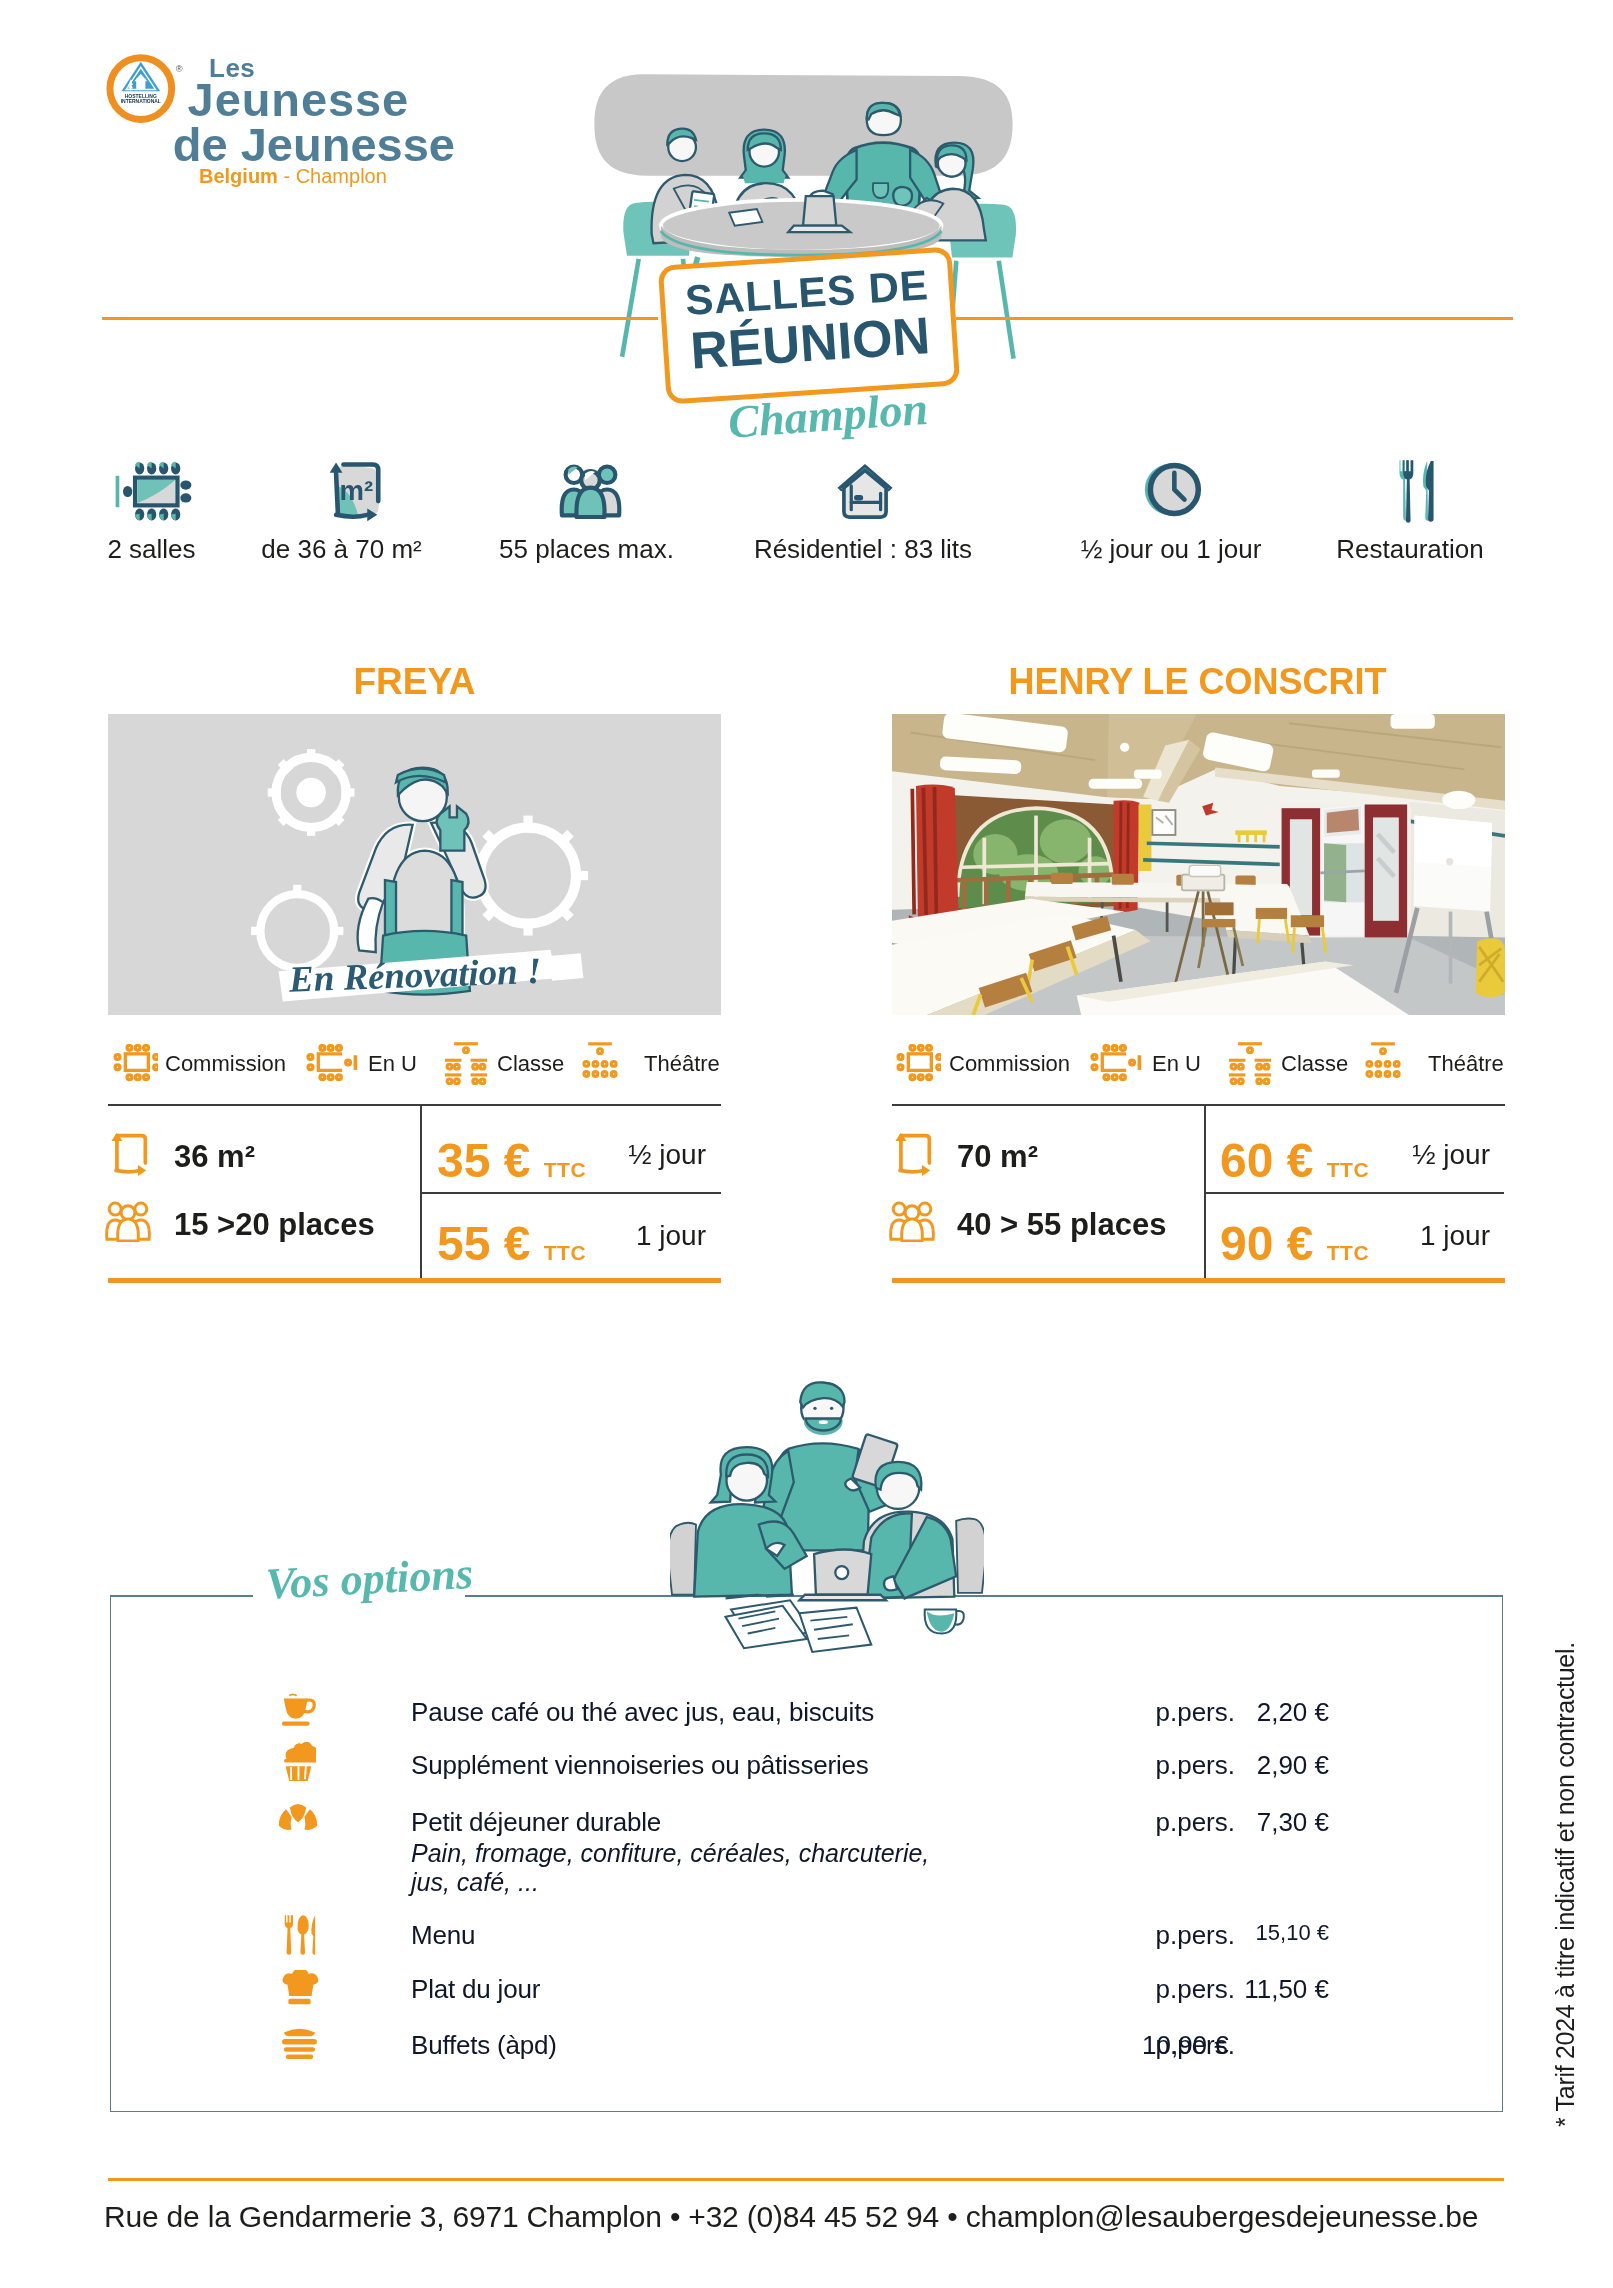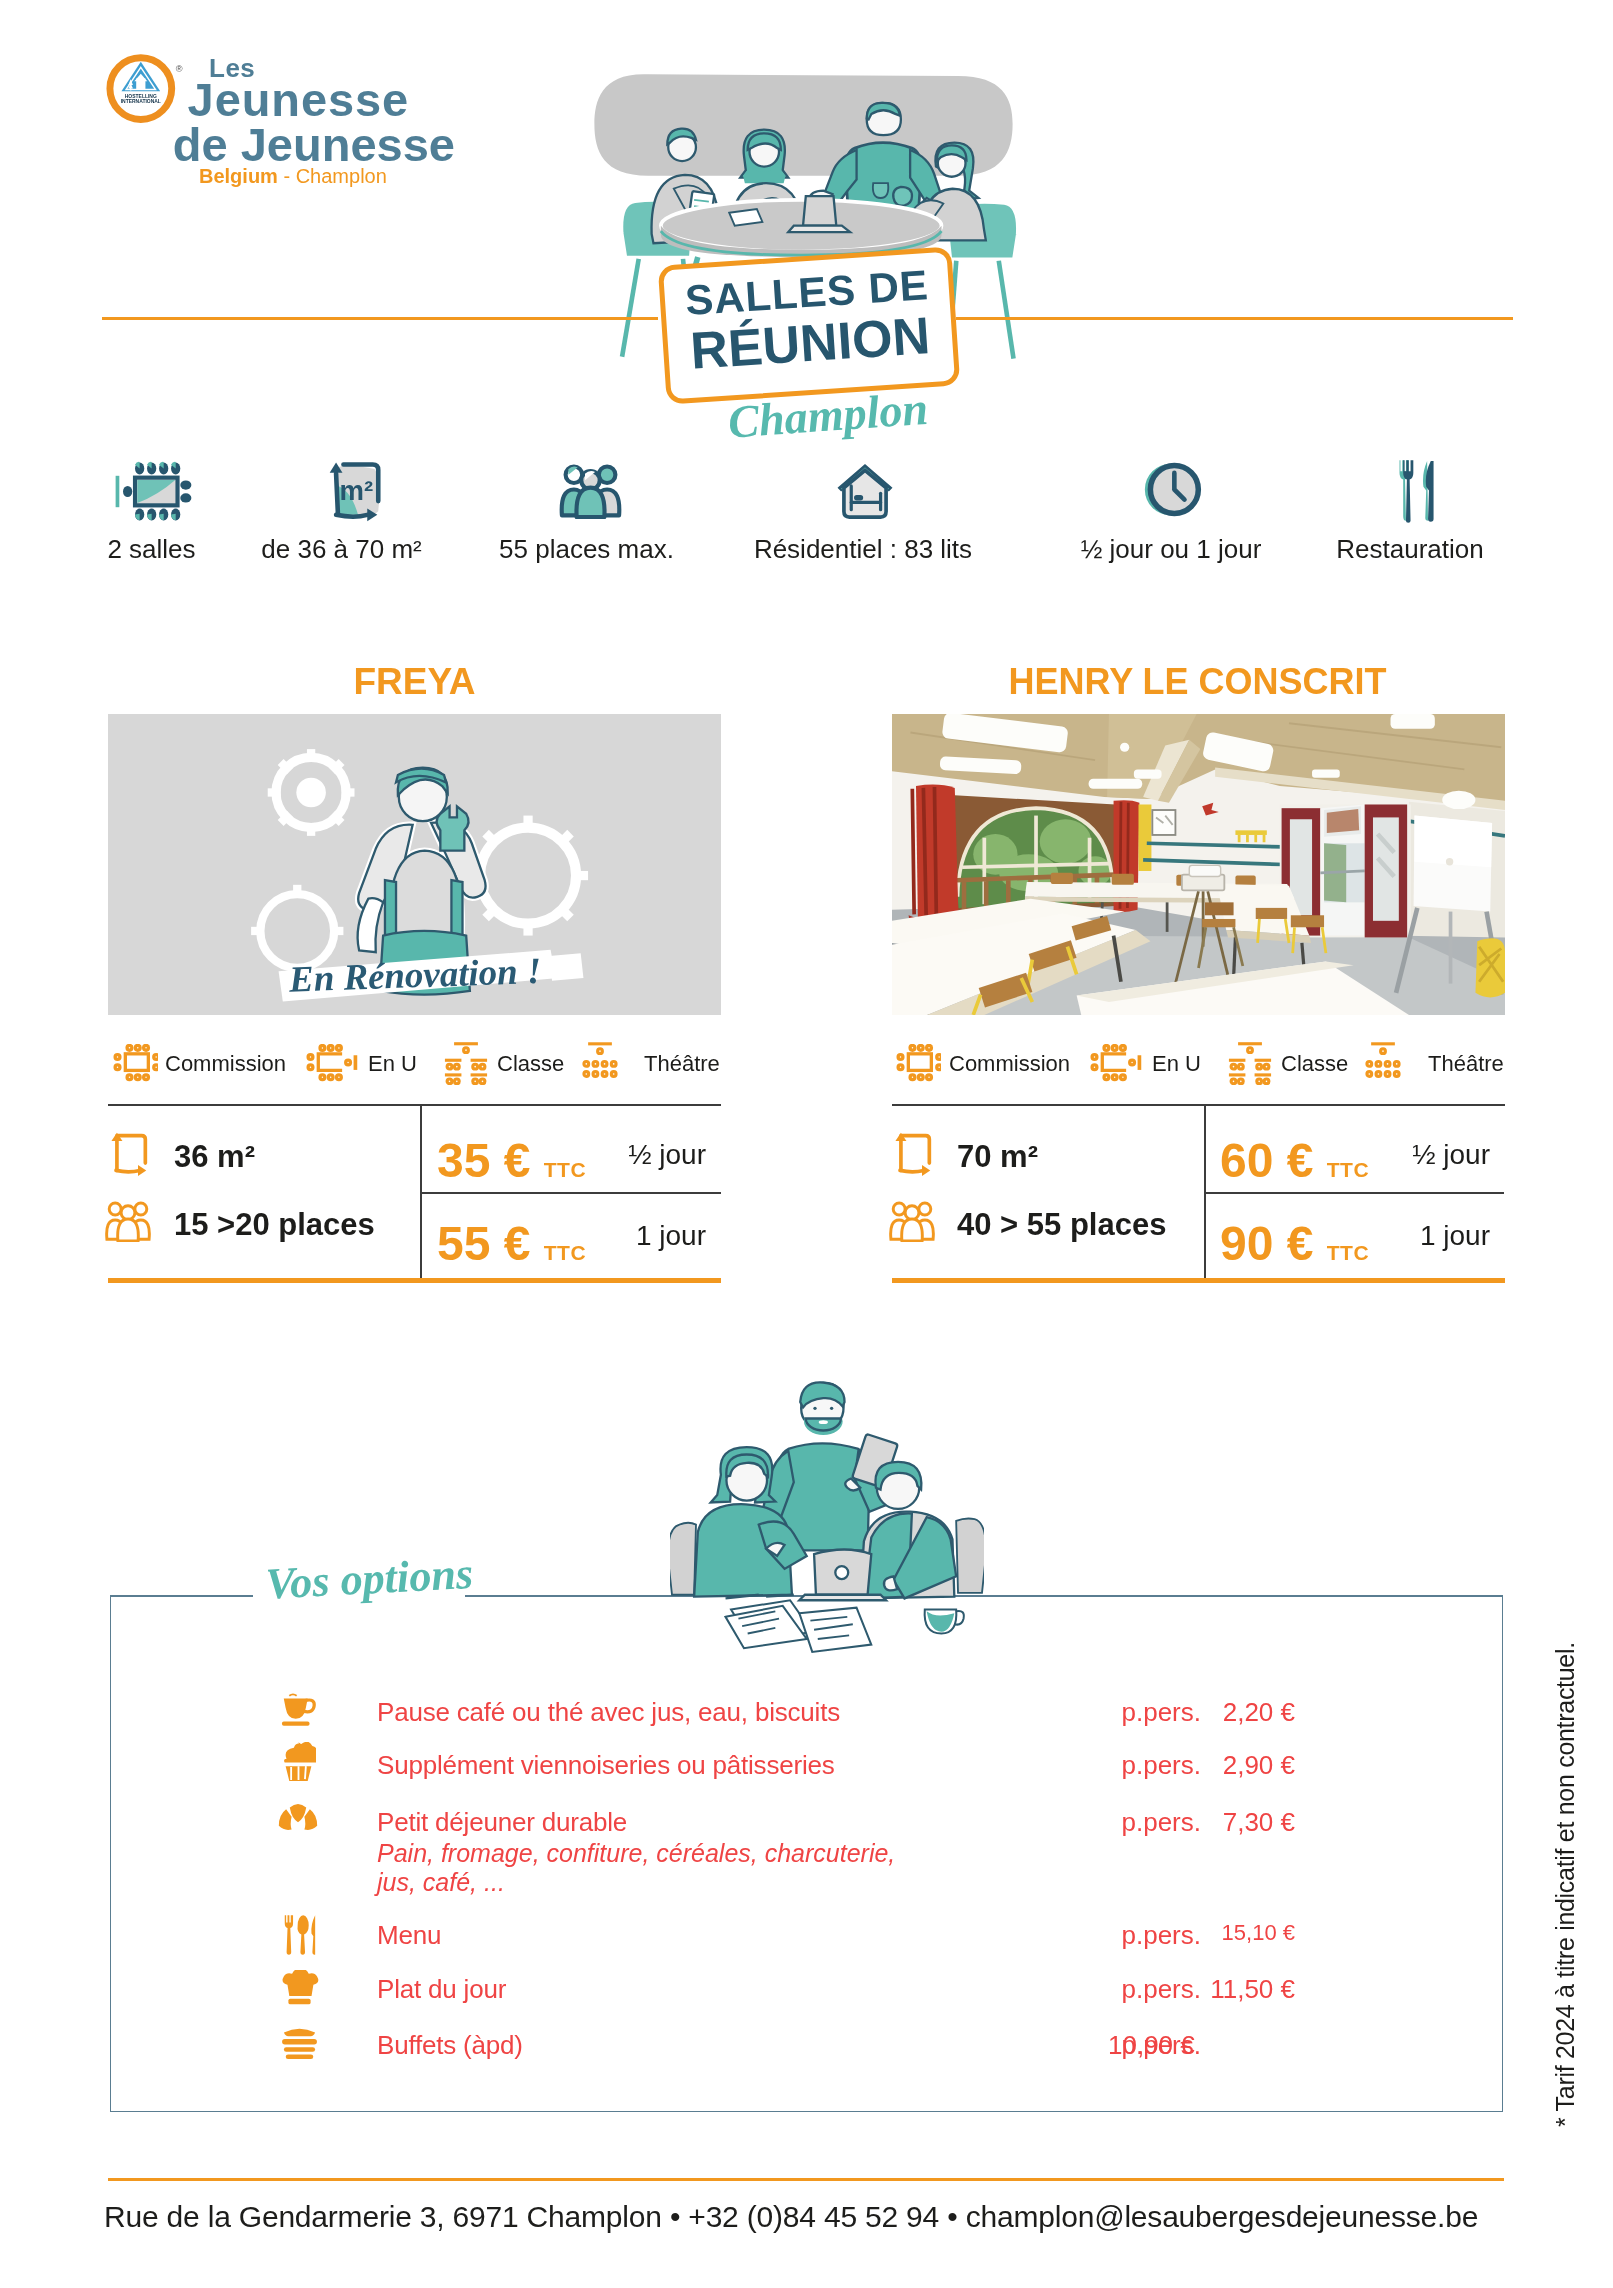--- a/index.html
+++ b/index.html
@@ -1,20 +1,20 @@
 <!DOCTYPE html>
 <html style="font-size:14.8px"><head><meta charset="utf-8">
 <style>
 html,body{margin:0;padding:0;}
 body{width:1613px;height:2289px;position:relative;background:#ffffff;overflow:hidden;
  font-family:"Liberation Sans",sans-serif;-webkit-font-smoothing:antialiased;}
 .abs{position:absolute;}
 .org{color:#F2981F;}
 .blk{color:#1D1D1B;}
-.slate{color:#ef4444;}
+.slate{color:#0f172a;margin-left:34px;}
 </style></head>
 <body>
 
 <svg class="abs" style="left:103px;top:48px;" width="83" height="83" viewBox="0 0 90 90">
   <circle cx="41" cy="44" r="33.5" fill="#ffffff" stroke="#EE8F1F" stroke-width="7.5"></circle>
   <path d="M41 15 L62 47 L20 47 Z" fill="#3D9ED1"></path>
   <path d="M41 21 L57 45 L25 45 Z" fill="#3D9ED1" stroke="#ffffff" stroke-width="1.5"></path>
   <rect x="36" y="33" width="10" height="12" fill="#ffffff"></rect>
   <path d="M41 28 L48 36 L34 36 Z" fill="#ffffff"></path>
   <path d="M30 34 l2.5 6 h-5 Z M30 38 l2.5 6 h-5 Z" fill="#ffffff"></path>

